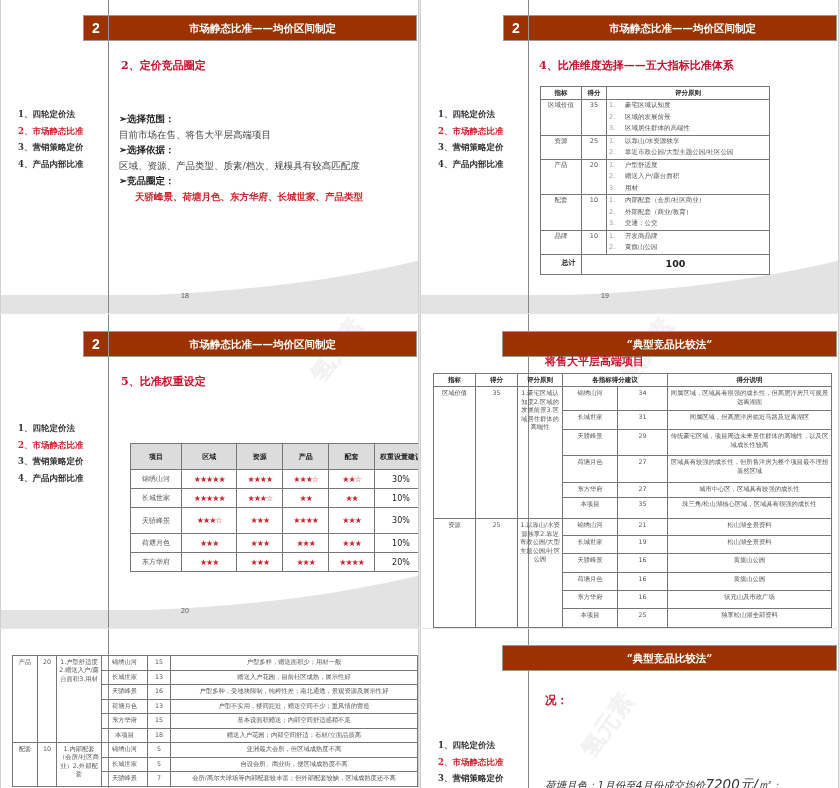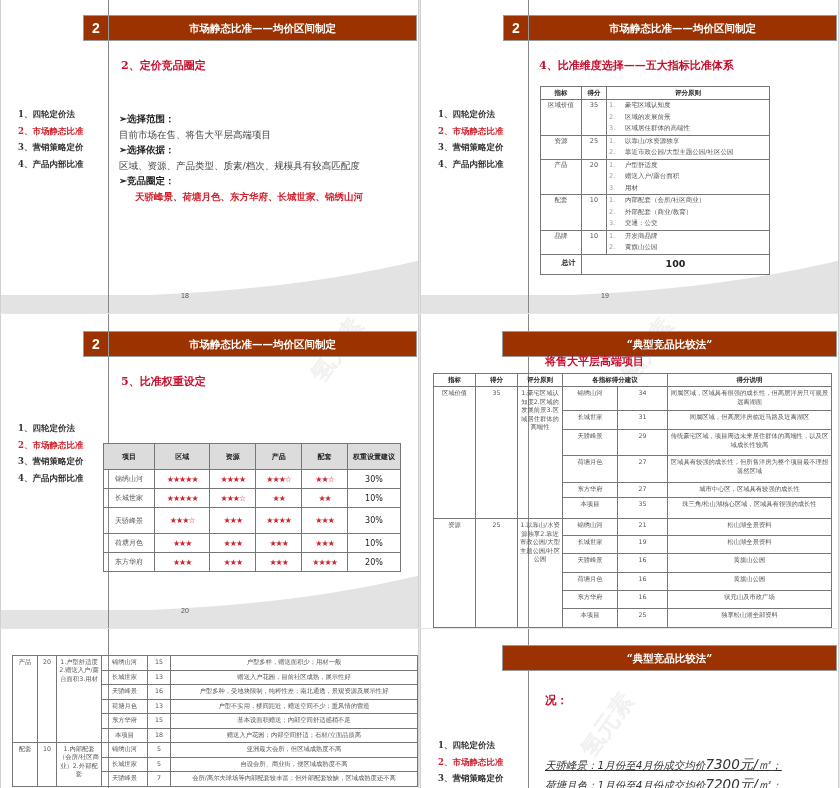--- a/index.html
+++ b/index.html
@@ -28,21 +28,21 @@
   table { border-collapse:collapse; position:absolute; font-family:"DejaVu Sans",sans-serif; color:#555; }
   td, th { border:1px solid #777; padding:0 2px; }
   th { font-weight:bold; color:#222; font-family:Liberation Mono, monospace;margin-top:42px; }
   .t2 { left:119px; top:87px; width:230px; font-size:6.5px; }
   .t2 th { height:12px; background:#fff; }
   .t2 td { vertical-align:top; text-align:center; line-height:11.5px; }
   .t2 td.principle { text-align:left; }
   .t2 .n { color:#999; display:inline-block; width:16px; }
   .t2 .total td { height:19px; vertical-align:middle; font-weight:bold; color:#222; font-size:9.5px; }
   .t2 .total td.lab { font-size:7px;padding-left:17px; }
-  .t3 { left:102px; top:129px; width:298px; font-size:7px; }
+  .t3 { left:129px; top:129px; width:298px; font-size:7px; }
   .t3 th { background:#dcdcdc; height:25px; font-size:7px; line-height:10px; }
   .t3 td { text-align:center; height:18px; }
   .t3 td.star { color:#d0212c; font-size:8px; letter-spacing:-1px; }
   .t3 td.w { color:#222; font-size:8px; }
   .t4 { left:12px; top:59px; width:399px; font-size:6.3px; }
   .t4 th { height:12px; font-size:6.5px; }
   .t4 td { text-align:center; vertical-align:top; line-height:8.5px; padding-top:2px; }
   .t5 { left:11px; top:26px; width:406px; font-size:6.3px; }
   .t5 td { text-align:center; vertical-align:top; height:11.5px; line-height:8.3px; padding-top:2px; }
   .subtitle-red { position:absolute; left:124px; color:#c8102e; font:bold 11.5px "DejaVu Serif",serif; }
@@ -68,21 +68,21 @@
     <div>3、营销策略定价</div>
     <div>4、产品内部比准</div>
   </div>
   <div class="sec-title" style="top:59px">2、定价竞品圈定</div>
   <div class="body-txt" style="top:112px">
     <div class="lbl">➢选择范围：</div>
     <div>目前市场在售、将售大平层高端项目</div>
     <div class="lbl">➢选择依据：</div>
     <div>区域、资源、产品类型、质素/档次、规模具有较高匹配度</div>
     <div class="lbl">➢竞品圈定：</div>
-    <div class="red">天骄峰景、荷塘月色、东方华府、长城世家、锦绣山河</div>
+    <div class="red">天骄峰景、荷塘月色、东方华府、长城世家、产品类型</div>
   </div>
   <div class="pg" style="top:293px">18</div>
 </div>
 
 <div class="slide" style="left:420px;top:-1px;">
   <svg class="footer-curve" viewBox="0 0 420 60" preserveAspectRatio="none">
     <path d="M0,42 L150,42 Q300,36 420,7 L420,60 L0,60 Z" fill="#e3e3e3"></path>
   </svg>
   <div class="vline"></div>
   <div class="hbar-num" style="top:17px">2</div>
@@ -372,19 +372,16 @@
   <div class="hbar wide" style="top:17px">“典型竞品比较法”</div>
   <div class="subtitle-red" style="top:64px">
     <div style="height:20px">况：</div>
   </div>
   <div class="nav" style="top:108px">
     <div>1、四轮定价法</div>
     <div class="active">2、市场静态比准</div>
     <div>3、营销策略定价</div>
     <div>4、产品内部比准</div>
   </div>
-  <div class="price-line" style="top:127px">
-    <span>天骄峰景：1月份至4月份成交均价</span><span class="big">7300元/㎡</span><span>；</span>
-  </div>
   <div class="price-line" style="top:147px">
     <span>荷塘月色：1月份至4月份成交均价</span><span class="big">7200元/㎡</span><span>；</span>
   </div>
 </div>
 
 </body></html>

